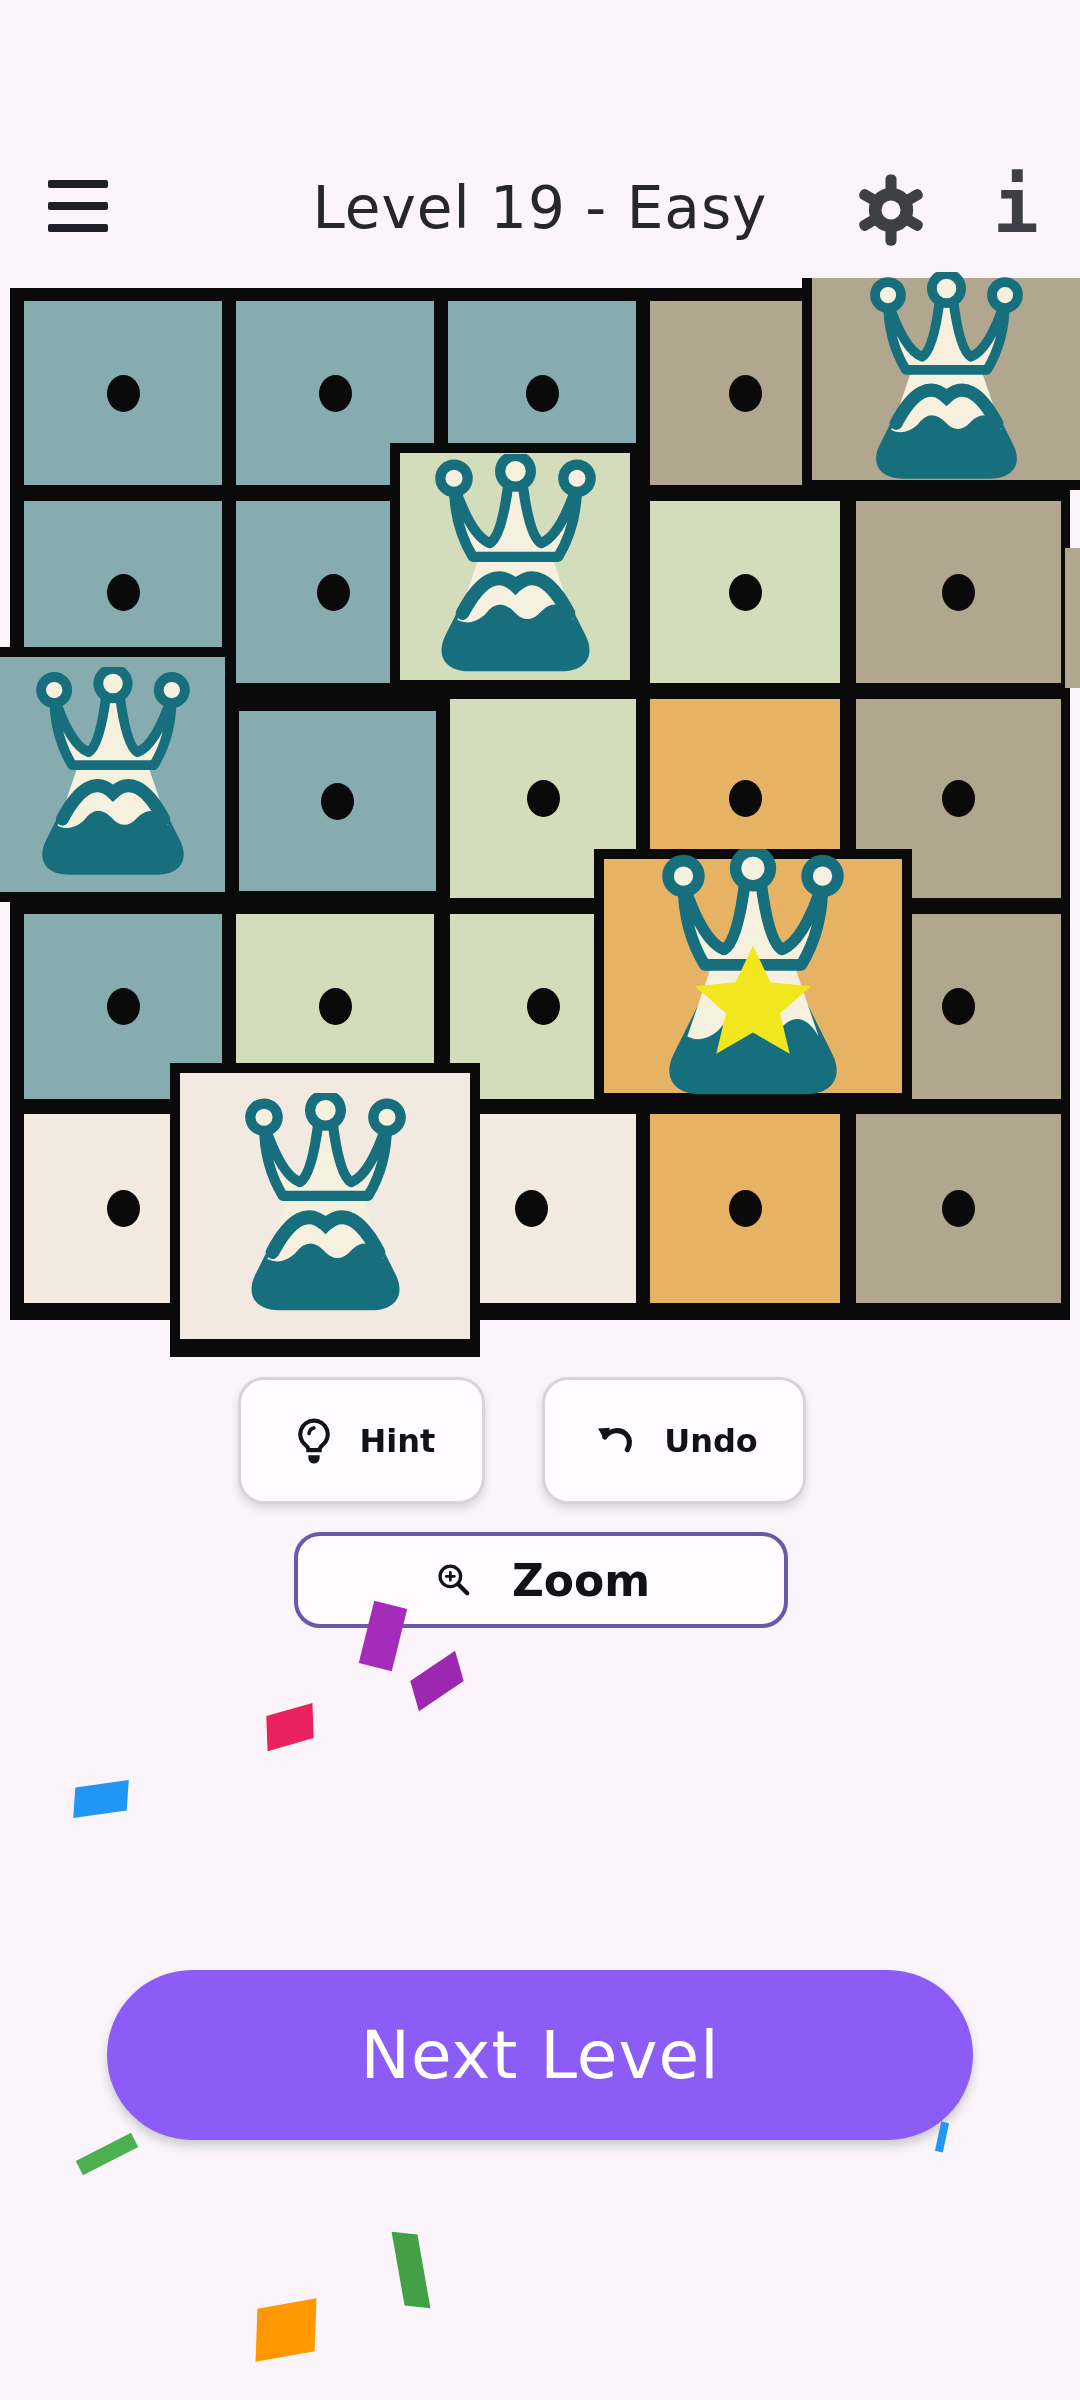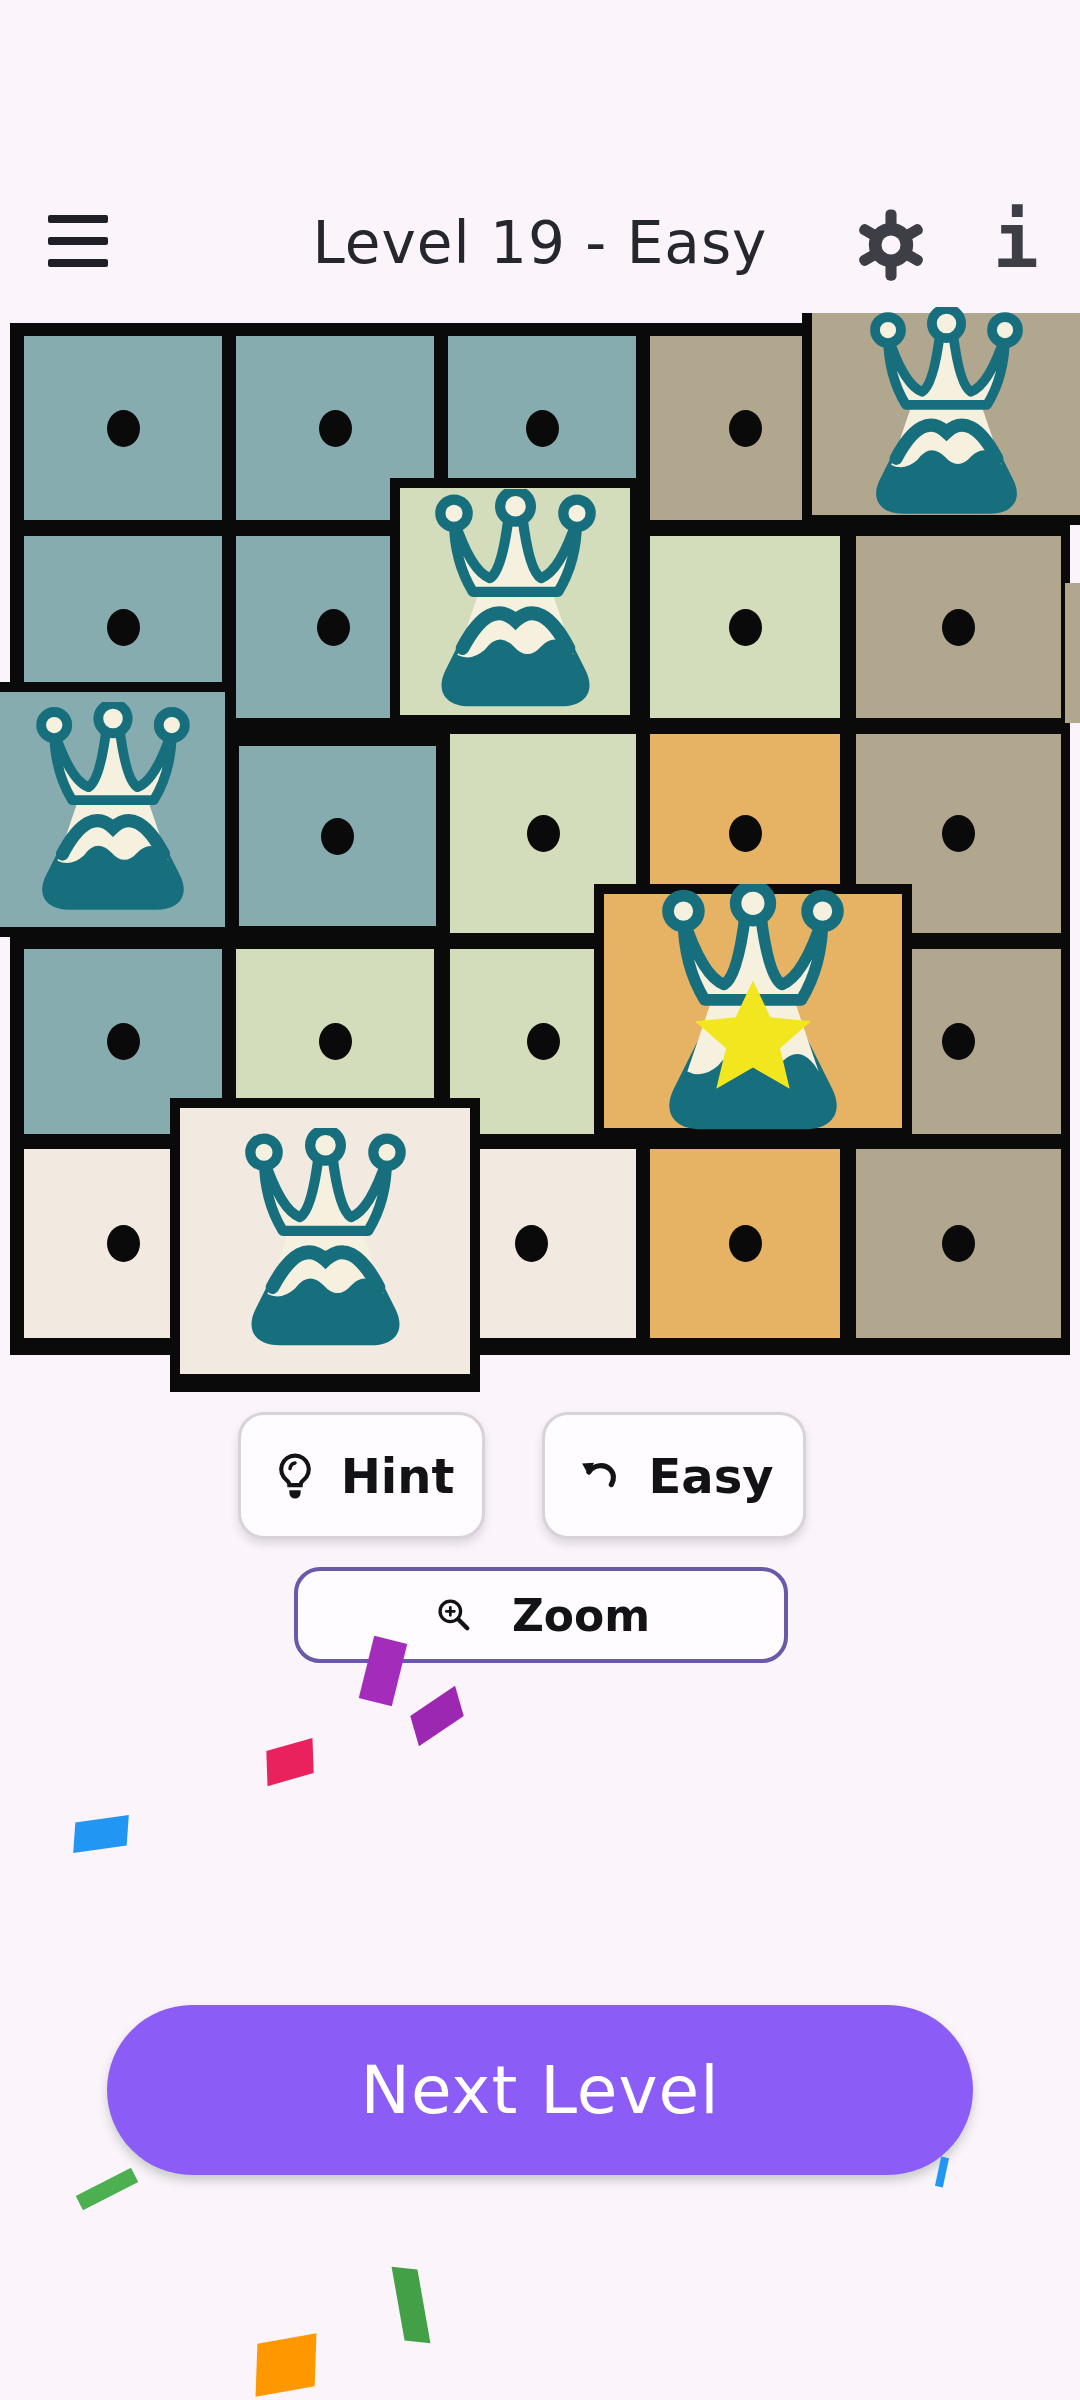--- a/index.html
+++ b/index.html
@@ -2,21 +2,21 @@
 <html><head>
 <meta charset="utf-8">
 <style>
   html,body{margin:0;padding:0;}
   body{
     width:1080px;height:2400px;
     background:#FBF4FB;
     font-family:"DejaVu Sans", sans-serif;
     position:relative;overflow:hidden;
   }
-  #app{position:absolute;left:0;top:0;width:1080px;height:2200px;margin-top:35px;}
+  #app{position:absolute;left:0;top:0;width:1080px;height:2200px;}
 
   
   #header{position:absolute;left:0;top:150px;width:1080px;height:130px;}
   #hamburger{position:absolute;left:48px;top:30px;width:60px;height:52px;display:flex;flex-direction:column;justify-content:space-between;cursor:pointer;}
   #hamburger .bar{height:8px;width:60px;background:#1F1F27;border-radius:2px;}
   #page-title{position:absolute;left:0;top:24px;width:1080px;text-align:center;font-size:58px;color:#26262E;letter-spacing:1px;}
   #gear-btn{position:absolute;left:852px;top:18px;width:78px;height:84px;display:flex;align-items:center;justify-content:center;}
   #info-btn{position:absolute;left:986px;top:10px;width:60px;height:90px;display:flex;align-items:center;justify-content:center;
     font-family:"DejaVu Sans Mono",monospace;font-weight:bold;font-size:76px;color:#3E3E46;}
 
@@ -24,21 +24,21 @@
   #board{position:absolute;left:0;top:0;width:1080px;height:1500px;}
   #board-backdrop{position:absolute;background:#0A0A0A;}
   .cell{position:absolute;border:4px solid #0A0A0A;box-sizing:border-box;
         display:flex;align-items:center;justify-content:center;}
   .dot{width:33px;height:37px;border-radius:50%;background:#0A0A0A;}
 
   
   .pill-btn{position:absolute;display:flex;align-items:center;justify-content:center;gap:20px;
     background:#FEFCFE;border:3px solid #D9D3D9;border-radius:26px;
     box-shadow:0 5px 8px rgba(70,60,80,0.16);
-    font-weight:bold;font-size:48px;color:#131317;cursor:pointer;}
+    font-weight:bold;font-size:32px;color:#131317;cursor:pointer;}
   #hint-btn{left:238px;top:1377px;width:241px;height:121px;}
   #undo-btn{left:542px;top:1377px;width:258px;height:121px;}
 
   
   #mode-toggle{position:absolute;left:294px;top:1532px;width:494px;height:96px;
     border:4px solid #6A58A8;border-radius:26px;display:flex;overflow:hidden;background:#FEFCFE;box-sizing:border-box;}
   .seg{flex:1;display:flex;align-items:center;justify-content:center;gap:14px;
     font-weight:bold;font-size:44px;color:#131317;cursor:pointer;}
   .seg + .seg{border-left:4px solid #6A58A8;}
 
@@ -208,21 +208,21 @@
       <path d="M9.4 18.6 h5.2 v1.2 a2.6 2.6 0 0 1-5.2 0 Z" fill="#131317"></path>
       <path d="M9.7 8.6 Q10 6.4 12 6" fill="none" stroke="#131317" stroke-width="1.6" stroke-linecap="round"></path>
     </svg>
     <span>Hint</span>
   </div>
   <div class="pill-btn" id="undo-btn">
     <svg width="54" height="54" viewBox="0 0 24 24">
       <path d="M6.6 10.2 C9 6.8 13.6 6.6 16 9 c1.8 1.8 2 4.6.6 6.8" fill="none" stroke="#131317" stroke-width="2.3" stroke-linecap="round"></path>
       <path d="M3.6 6.4 L8.9 6.1 L6.5 11.6 Z" fill="#131317"></path>
     </svg>
-    <span>Easy</span>
+    <span>Undo</span>
   </div>
 
   <div id="mode-toggle" style="border-color: rgb(106, 88, 168);">
     <div class="seg" id="seg-zoom" style="border-left-color: rgb(106, 88, 168); gap: 36px;">
       <svg width="44" height="44" viewBox="0 0 24 24">
         <circle cx="10" cy="10" r="5.6" fill="none" stroke="#131317" stroke-width="1.8"></circle>
         <path d="M14.3 14.3 L19.2 19.2" stroke="#131317" stroke-width="2.4" stroke-linecap="round"></path>
         <path d="M10 7.8 v4.4 M7.8 10 h4.4" stroke="#131317" stroke-width="1.5" stroke-linecap="round"></path>
       </svg>
       <span>Zoom</span>

